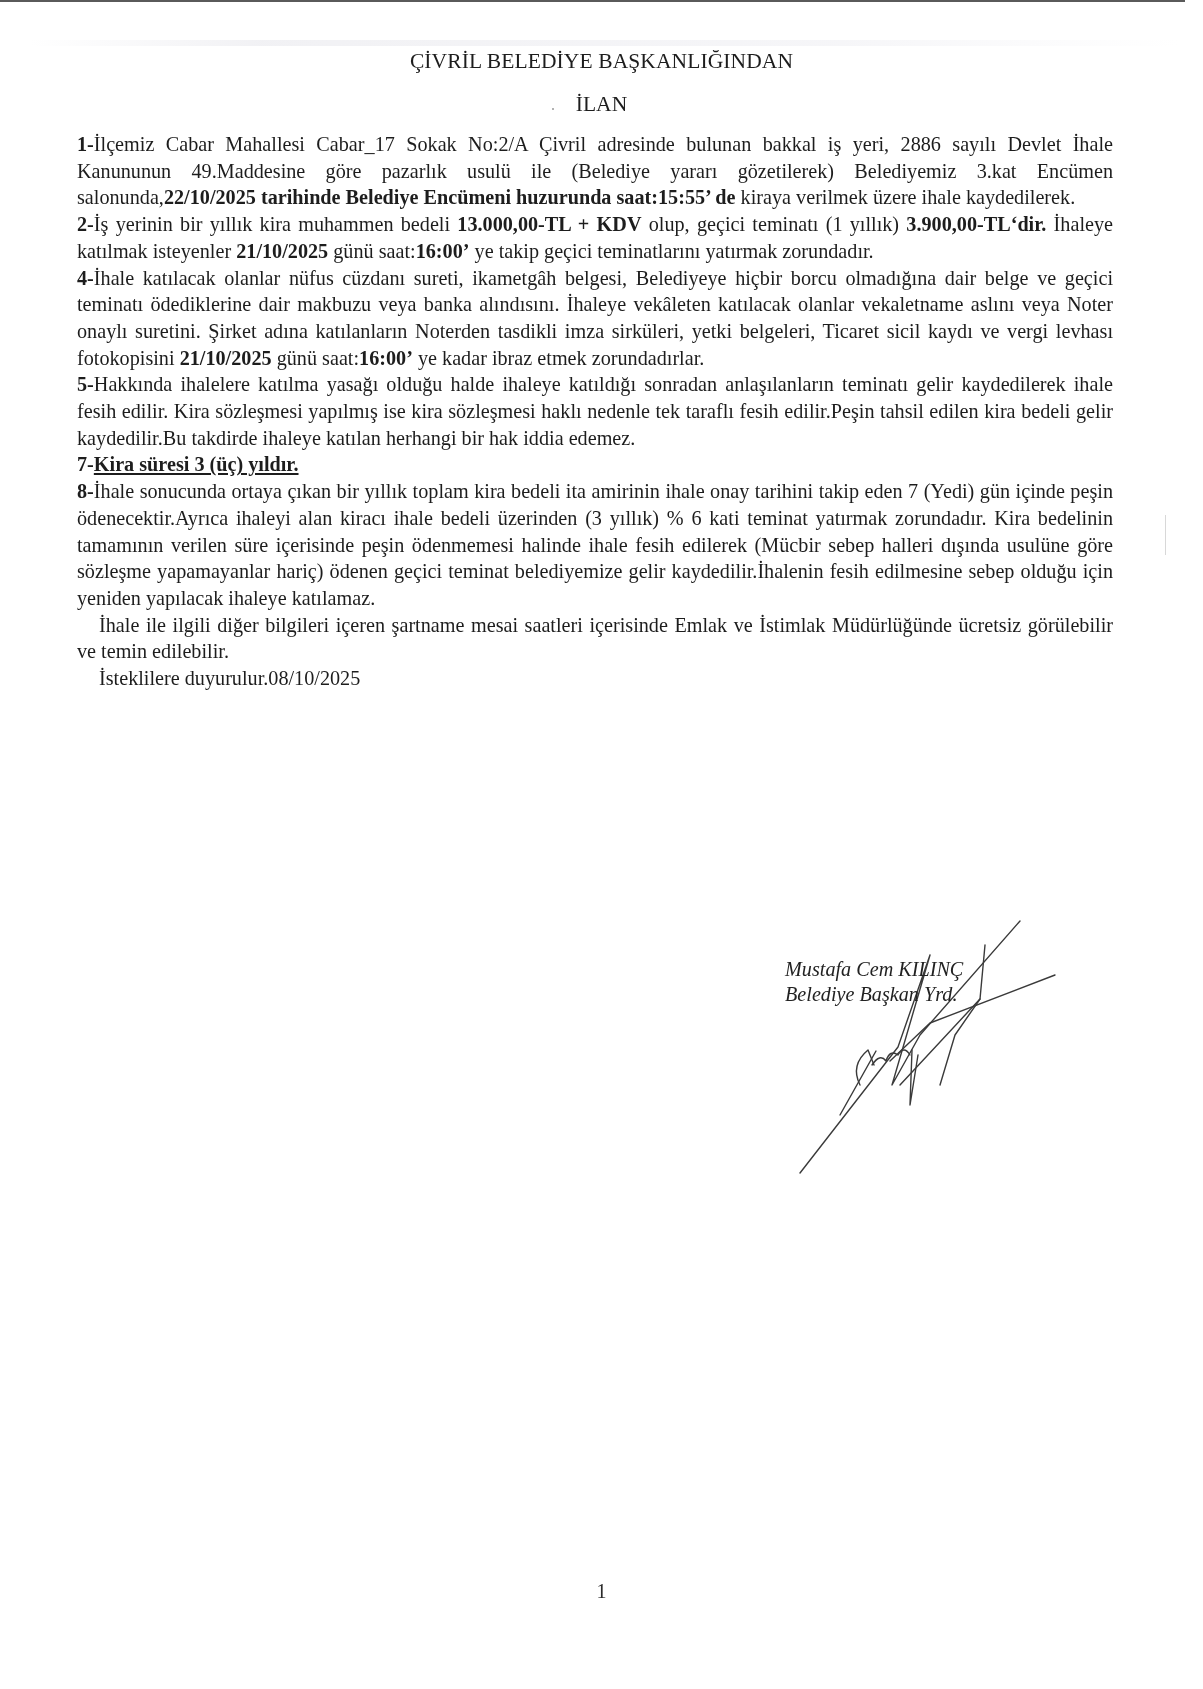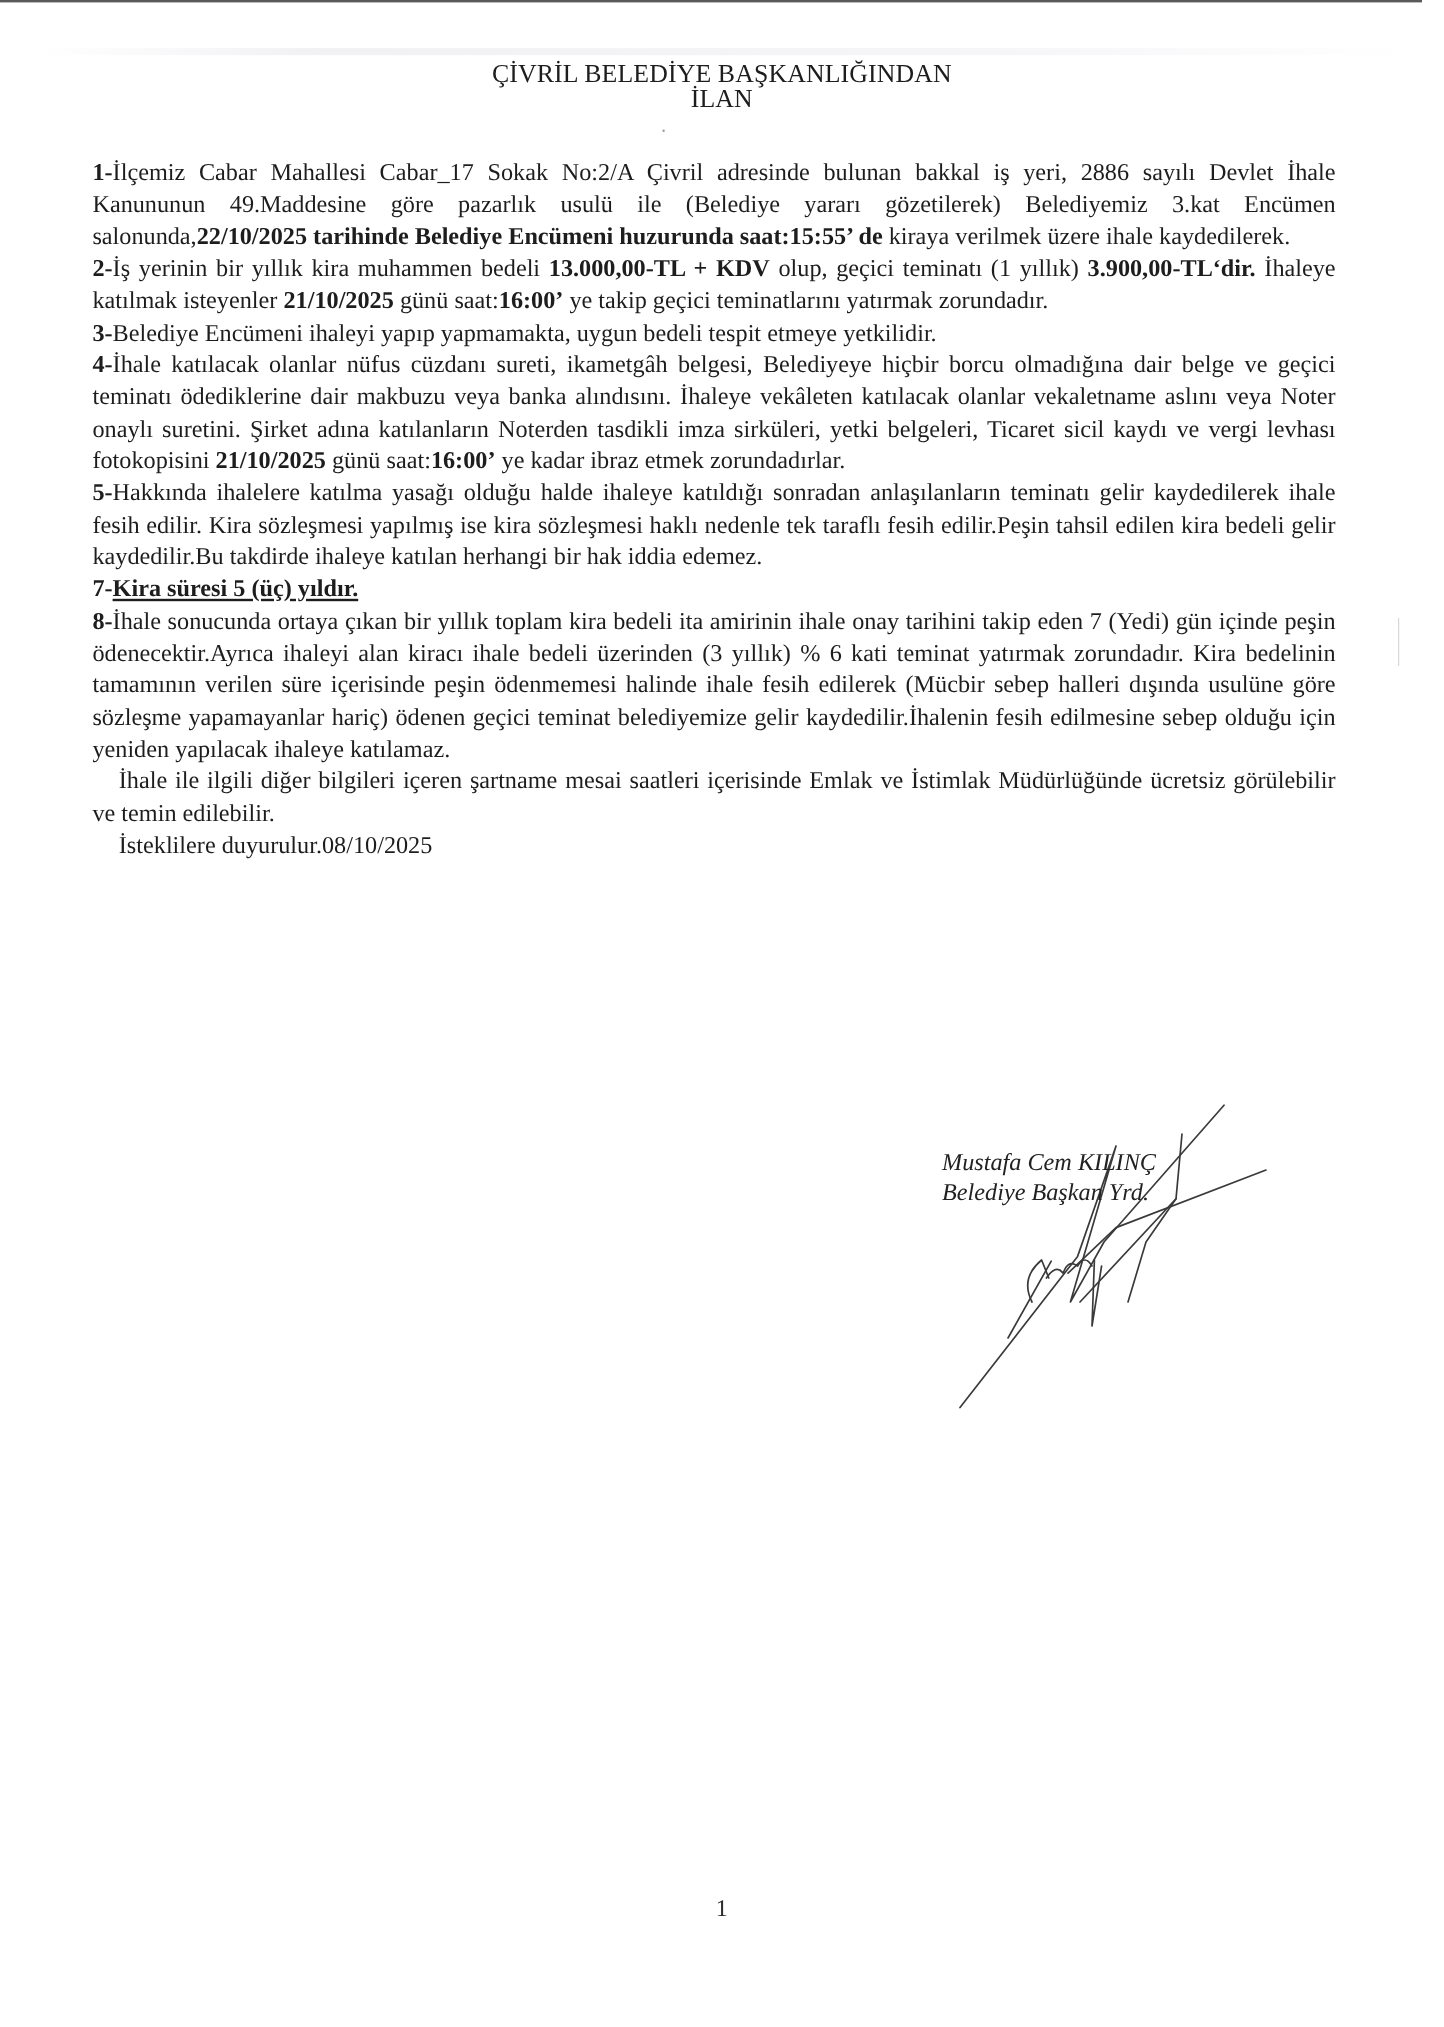--- a/index.html
+++ b/index.html
@@ -4,21 +4,21 @@
 <style>
   html, body { margin: 0; padding: 0; background: #ffffff; }
   body { width: 1203px; height: 1689px; position: relative; overflow: hidden; }
   .scan-edge { position: absolute; left: 0; top: 0; width: 1185px; height: 2px; background: #5a5a5a; }
   .scan-smudge { position: absolute; left: 30px; top: 40px; width: 1150px; height: 6px;
     background: linear-gradient(90deg, rgba(230,230,235,0.0), rgba(228,228,234,0.5) 20%, rgba(232,232,238,0.4) 70%, rgba(240,240,240,0)); }
   .page { position: absolute; left: 0; top: 0; width: 1203px; height: 1689px;
     font-family: "Liberation Serif", "DejaVu Serif", serif; color: #1d1d1d; }
   .title { position: absolute; left: 0; width: 1203px; text-align: center; font-size: 21.5px; letter-spacing: 0.1px; }
   .title.t1 { top: 49px; }
-  .title.t2 { top: 70px; }
+  .title.t2 { top: 92px; }
   .body-text { position: absolute; left: 77px; top: 131px; width: 1036px; font-size: 20.2px; line-height: 26.7px; }
   .body-text p { margin: 0; text-align: justify; }
   .body-text b { font-weight: bold; }
   .indent { text-indent: 22px; }
   .u { text-decoration: underline; text-underline-offset: 2px; }
   .sig-name { position: absolute; left: 785px; top: 957px; font-size: 20.2px; line-height: 25px; font-family: "Liberation Serif", serif; color: #222; font-style: italic; }
   .sig-svg { position: absolute; left: 780px; top: 915px; width: 290px; height: 270px; }
   .page-num { position: absolute; left: 0; width: 1203px; top: 1580px; text-align: center; font-size: 20px; color: #2a2a2a; }
   .dot { position: absolute; left: 552px; top: 108px; width: 2px; height: 2px; background: #999; border-radius: 1px; }
   .side-mark { position: absolute; left: 1165px; top: 515px; width: 1px; height: 40px; background: #d8d8d8; }
@@ -34,28 +34,27 @@
 
   <div class="title t1">ÇİVRİL BELEDİYE BAŞKANLIĞINDAN</div>
   <div class="title t2">İLAN</div>
 
   <div class="body-text">
 
     <p><b>1-</b><span>İlçemiz Cabar Mahallesi Cabar_17 Sokak No:2/A Çivril adresinde bulunan bakkal iş yeri, 2886 sayılı Devlet İhale Kanununun 49.Maddesine göre pazarlık usulü ile (Belediye yararı gözetilerek) Belediyemiz 3.kat Encümen salonunda,</span><b>22/10/2025 tarihinde Belediye Encümeni huzurunda saat:15:55’ de</b><span> kiraya verilmek üzere ihale kaydedilerek.</span></p>
 
     <p><b>2-</b><span>İş yerinin bir yıllık kira muhammen bedeli </span><b>13.000,00-TL + KDV</b><span> olup, geçici teminatı (1 yıllık) </span><b>3.900,00-TL‘dir.</b><span> İhaleye katılmak isteyenler </span><b>21/10/2025</b><span> günü saat:</span><b>16:00’</b><span> ye takip geçici teminatlarını yatırmak zorundadır.</span></p>
 
-    <p><b>3-</b><span>Belediye Encümeni ihaleyi yapıp yapmamakta, uygun bedeli tespit etmeye yetkilidir.</span></p>
 
     <p><b>4-</b><span>İhale katılacak olanlar nüfus cüzdanı sureti, ikametgâh belgesi, Belediyeye hiçbir borcu olmadığına dair belge ve geçici teminatı ödediklerine dair makbuzu veya banka alındısını. İhaleye vekâleten katılacak olanlar vekaletname aslını veya Noter onaylı suretini. Şirket adına katılanların Noterden tasdikli imza sirküleri, yetki belgeleri, Ticaret sicil kaydı ve vergi levhası fotokopisini </span><b>21/10/2025</b><span> günü saat:</span><b>16:00’</b><span> ye kadar ibraz etmek zorundadırlar.</span></p>
 
     <p><b>5-</b><span>Hakkında ihalelere katılma yasağı olduğu halde ihaleye katıldığı sonradan anlaşılanların teminatı gelir kaydedilerek ihale fesih edilir. Kira sözleşmesi yapılmış ise kira sözleşmesi haklı nedenle tek taraflı fesih edilir.Peşin tahsil edilen kira bedeli gelir kaydedilir.Bu takdirde ihaleye katılan herhangi bir hak iddia edemez.</span></p>
 
 
-    <p><b>7-</b><b class="u">Kira süresi 5 (üç) yıldır.</b></p>
+    <p><b>7-</b><b class="u">Kira süresi 3 (üç) yıldır.</b></p>
 
     <p><b>8-</b><span>İhale sonucunda ortaya çıkan bir yıllık toplam kira bedeli ita amirinin ihale onay tarihini takip eden 7 (Yedi) gün içinde peşin ödenecektir.Ayrıca ihaleyi alan kiracı ihale bedeli üzerinden (3 yıllık) % 6 kati teminat yatırmak zorundadır. Kira bedelinin tamamının verilen süre içerisinde peşin ödenmemesi halinde ihale fesih edilerek (Mücbir sebep halleri dışında usulüne göre sözleşme yapamayanlar hariç) ödenen geçici teminat belediyemize gelir kaydedilir.İhalenin fesih edilmesine sebep olduğu için yeniden yapılacak ihaleye katılamaz.</span></p>
 
     <p class="indent">İhale ile ilgili diğer bilgileri içeren şartname mesai saatleri içerisinde Emlak ve İstimlak Müdürlüğünde ücretsiz görülebilir ve temin edilebilir.</p>
     <p class="indent">İsteklilere duyurulur.08/10/2025</p>
   </div>
 
   <svg class="sig-svg" viewBox="0 0 290 270" xmlns="http://www.w3.org/2000/svg">
     <g fill="none" stroke="#3a3a3a" stroke-width="1.4" stroke-linecap="round" stroke-linejoin="round">
       <path d="M20 258 L118 132 L150 40 L112 170 L140 120 L240 6"></path>

